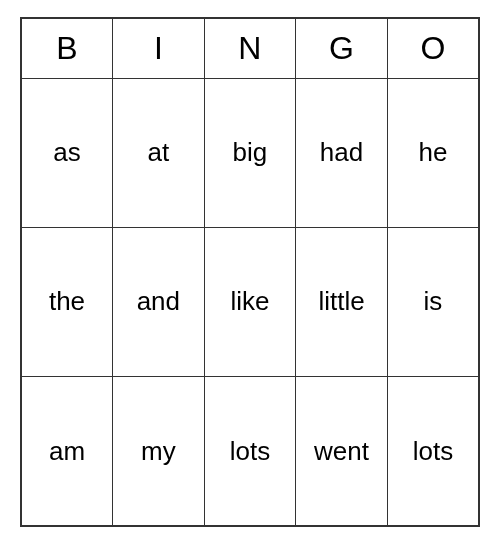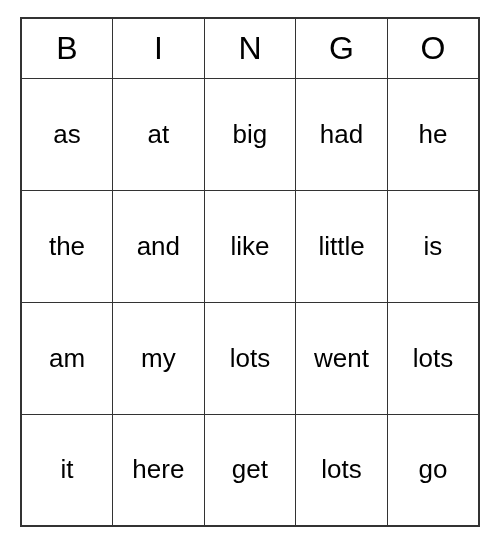--- a/index.html
+++ b/index.html
@@ -72,21 +72,14 @@
       <td>little</td>
       <td>is</td>
     </tr>
     <tr>
       <td>am</td>
       <td>my</td>
       <td>lots</td>
       <td>went</td>
       <td>lots</td>
     </tr>
-    <tr>
-      <td>it</td>
-      <td>here</td>
-      <td>get</td>
-      <td>lots</td>
-      <td>go</td>
-    </tr>
   </tbody>
 </table>
 
 </body></html>

